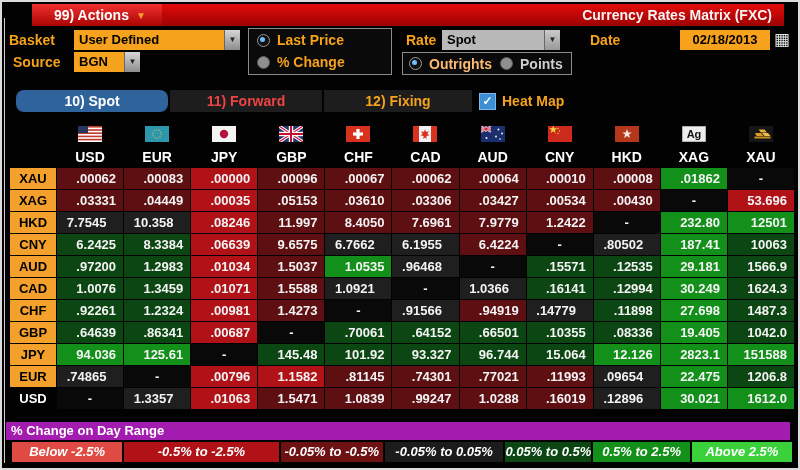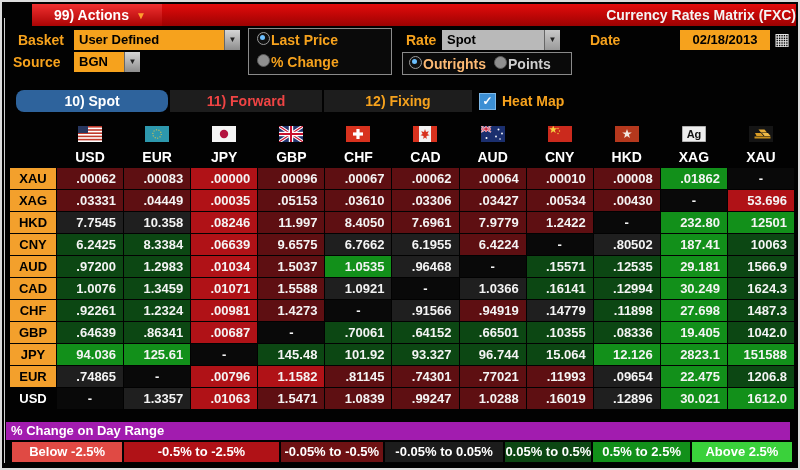--- a/index.html
+++ b/index.html
@@ -1,36 +1,36 @@
 <!DOCTYPE html>
 <html><head>
 <meta charset="utf-8">
 <style>
   html,body{margin:0;padding:0;background:#888;}
   .frame{position:relative;width:796px;height:466px;background:#020202;border:2px solid #dcdcdc;
          overflow:hidden;font-family:"Liberation Sans",sans-serif;-webkit-font-smoothing:none;}
   .rail{position:absolute;left:2px;top:16px;bottom:2px;width:1px;background:#cfcfcf;}
 
   
-  .titlebar{position:absolute;left:30px;right:2px;top:2px;height:22px;
+  .titlebar{position:absolute;left:30px;right:14px;top:2px;height:22px;
             background:linear-gradient(#e30b0b,#9c0202);display:flex;align-items:center;}
   .actions-btn{height:100%;display:flex;align-items:center;gap:7px;padding:0 16px 0 22px;
                background:linear-gradient(#f03030,#aa0404);color:#fff;font-size:14px;font-weight:bold;cursor:pointer;}
   .actions-caret{color:#ff9d2e;font-size:10px;}
-  .wintitle{margin-left:auto;color:#f4f4f4;font-size:14px;font-weight:bold;padding-right:0;}
+  .wintitle{margin-left:auto;color:#f4f4f4;font-size:14px;font-weight:bold;padding-right:12px;}
 
   
   .amberlbl{position:absolute;color:#f6a21d;font-size:14px;font-weight:bold;}
   .field{position:absolute;height:20px;background:#f6a21d;color:#000;font-size:13px;font-weight:bold;
          line-height:20px;padding-left:5px;cursor:pointer;}
   .grayfield{background:#b9b9b9;}
   .dropbtn{position:absolute;width:15px;height:20px;background:linear-gradient(#d6d6d6,#8d8d8d);
            color:#222;font-size:8px;text-align:center;line-height:20px;cursor:pointer;border-left:1px solid #666;}
   .groupbox{position:absolute;border:1px solid #8a8a8a;background:#0a0a0a;}
-  .radiorow{display:flex;align-items:flex-start;gap:1px;padding:3px 8px;cursor:pointer;}
+  .radiorow{display:flex;align-items:center;gap:7px;padding:3px 8px;cursor:pointer;}
   .radio{width:11px;height:11px;border-radius:50%;flex:0 0 auto;}
   .radio.sel{background:#101010;border:1px solid #9a9a9a;position:relative;}
   .radio.sel::after{content:'';position:absolute;left:2px;top:2px;width:5px;height:5px;border-radius:50%;background:#6cc0ff;}
   .radio.unsel{background:#8f8f8f;border:1px solid #5a5a5a;}
   .radiolbl{color:#f6a21d;font-size:14px;font-weight:bold;}
   .calicon{position:absolute;color:#e4e4e4;font-size:17px;line-height:20px;cursor:pointer;}
 
   
   .tab{position:absolute;top:88px;height:22px;text-align:center;line-height:22px;
        font-size:14px;font-weight:bold;cursor:pointer;}
@@ -44,45 +44,45 @@
   
   .matrix{position:absolute;left:8px;top:120px;width:784px;display:grid;
           grid-template-columns:46px repeat(11,1fr);
           grid-template-rows:24px 20px repeat(11,21px);gap:1px;}
   .flagcell{display:flex;align-items:center;justify-content:center;}
   .codecell{color:#fff;font-size:14px;font-weight:bold;text-align:center;line-height:20px;cursor:pointer;}
   .rowlbl{background:#f3a02c;color:#000;font-size:13px;font-weight:bold;text-align:center;line-height:21px;cursor:pointer;}
   .rowlbl.plain{background:transparent;color:#fff;}
   .vcell{color:#f4f4f4;font-size:13px;font-weight:bold;text-align:right;padding-right:7px;line-height:21px;cursor:pointer;}
   .vcell.dash{text-align:center;padding-right:0;}
-  .c-r3{background:#b01217;} .c-r2{background:#5e0f12;} .c-flat{background:#1f1f1f;}
+  .c-r3{background:#b01217;} .c-r2{background:#5e0f12;} .c-flat{background:#1f1f1f;text-align:center;}
   .c-dash{background:#090909;} .c-dg{background:#0c4713;} .c-mg{background:#12901a;}
 
   
   .legendtitle{position:absolute;left:4px;top:420px;width:784px;height:18px;background:#a21caf;
                color:#fff;font-size:13px;font-weight:bold;line-height:18px;padding-left:5px;box-sizing:border-box;}
-  .legendrow{position:absolute;left:10px;top:440px;width:780px;height:20px;display:flex;gap:2px;}
+  .legendrow{position:absolute;left:10px;top:440px;width:780px;height:20px;display:flex;gap:2px;font-style:italic;}
   .legseg{color:#fff;font-size:13px;font-weight:bold;text-align:center;line-height:20px;white-space:nowrap;}
   .footer{position:absolute;left:0;right:0;bottom:0;height:5px;background:#000;}
 </style>
 </head>
 <body>
 
 <div class="frame">
   <div class="rail"></div>
 
   <div class="titlebar">
     <div class="actions-btn">
       <span>99) Actions</span>
       <span class="actions-caret">▼</span>
     </div>
     <div class="wintitle">Currency Rates Matrix (FXC)</div>
   </div>
 
-  <div class="amberlbl" style="left:16px;top:30px;text-align:right;">Basket</div>
+  <div class="amberlbl" style="left:7px;top:30px;text-align:right;">Basket</div>
   <div class="field" style="left:72px;top:28px;width:150px;">User Defined</div>
   <div class="dropbtn" style="left:222px;top:28px;">▼</div>
 
   <div class="groupbox" style="left:246px;top:26px;width:142px;height:45px;">
     <div class="radiorow">
       <span class="radio sel"></span>
       <span class="radiolbl">Last Price</span>
     </div>
     <div class="radiorow">
       <span class="radio unsel"></span>

